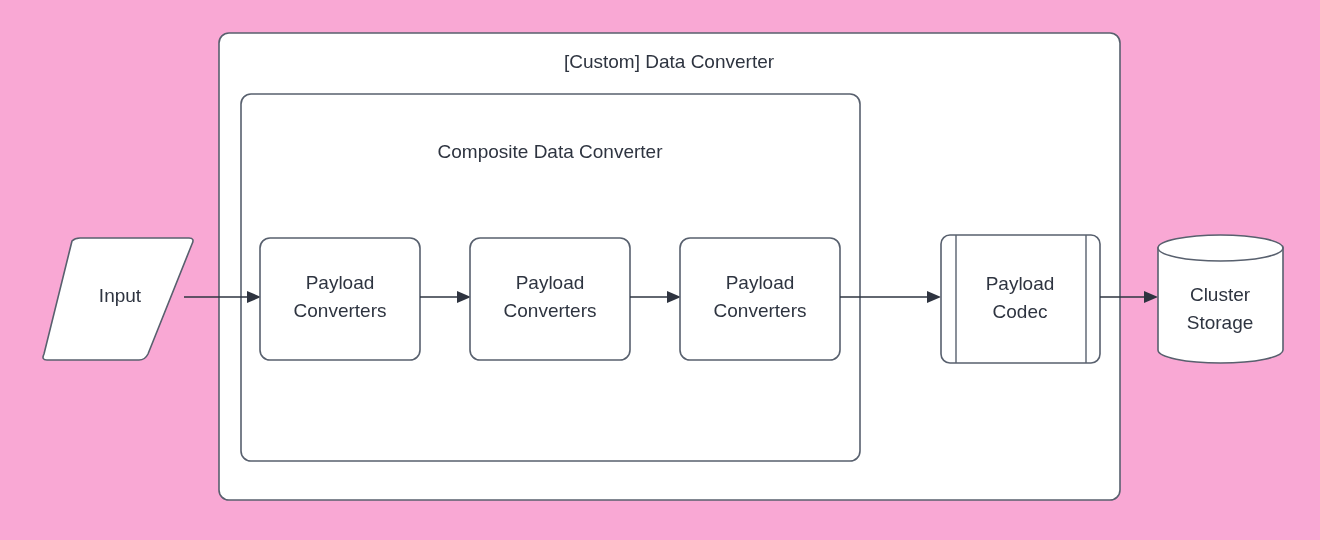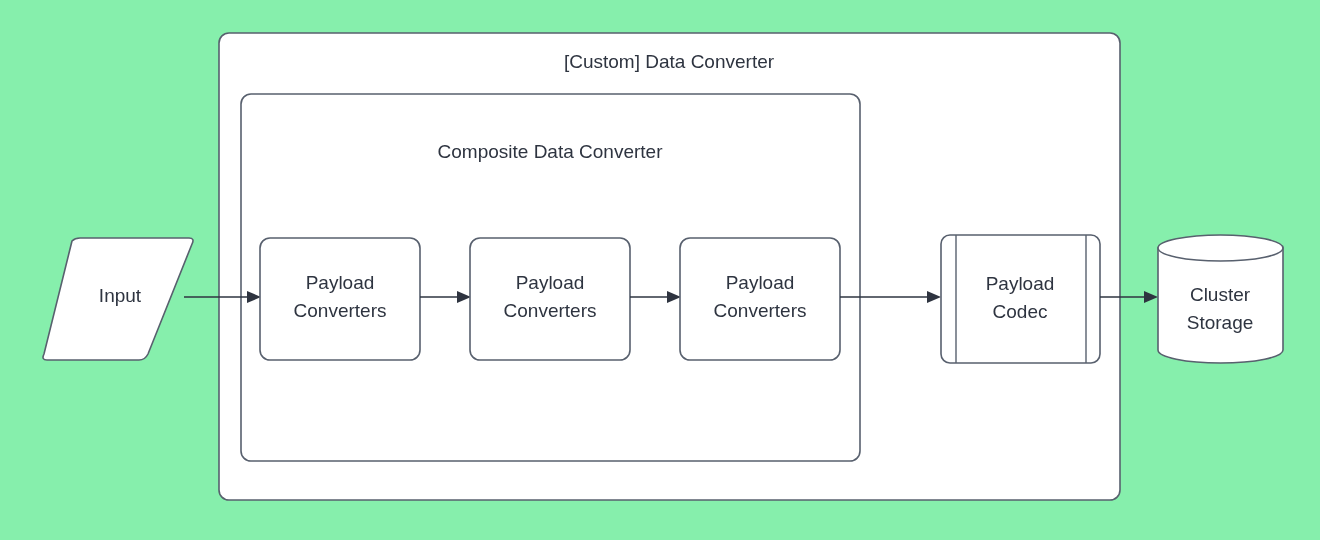--- a/index.html
+++ b/index.html
@@ -8,21 +8,21 @@
     background: #ffffff;
   }
   body {
     font-family: "Liberation Sans", sans-serif;
     color: #2e3440;
   }
   #canvas {
     position: relative;
     width: 1320px;
     height: 540px;
-    background: #86efac;
+    background: #f9a8d4;
     overflow: hidden;
     text-decoration: underline;
   }
   #diagram-svg {
     position: absolute;
     left: 0;
     top: 0;
     width: 1320px;
     height: 540px;
     display: block;

